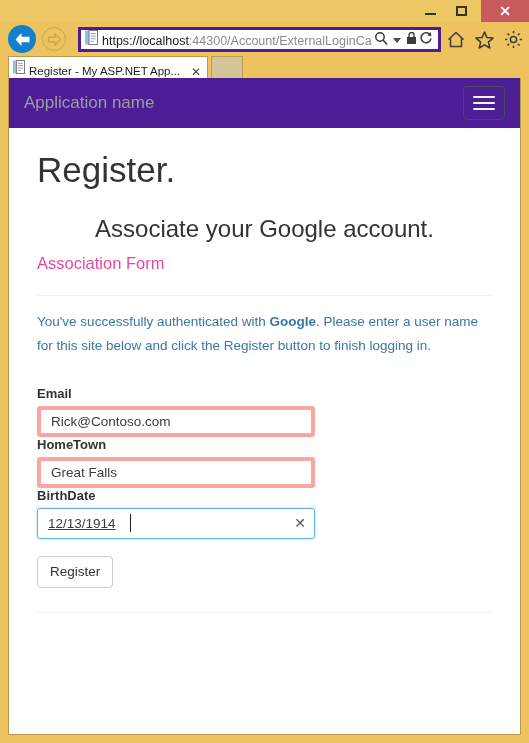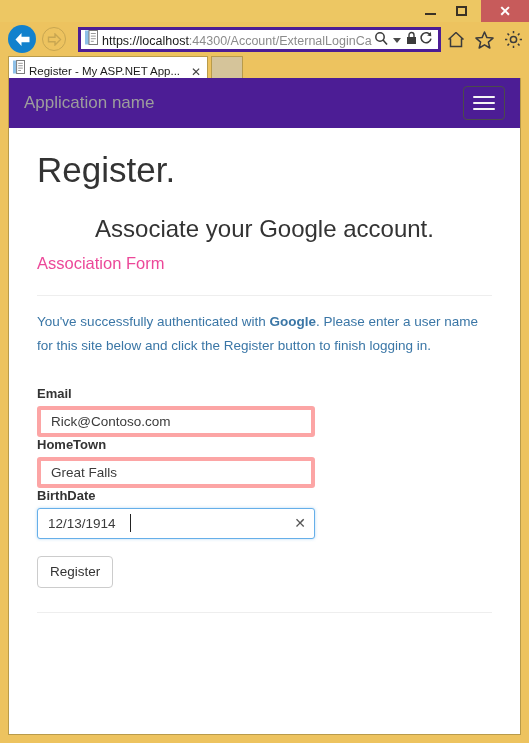--- a/index.html
+++ b/index.html
@@ -294,20 +294,21 @@
     font-family: "Liberation Sans", sans-serif;
     color: #3b3b3b;
     background: #ffffff;
     border: 4px solid #fca5a5;
     border-radius: 3px;
     outline: none;
   }
   input.form-control.focused {
     border: 1px solid #66afe9;
     box-shadow: 0 0 3px rgba(102,175,233,.5);
+    text-decoration: underline;
   }
   .clear-x {
     position: absolute;
     right: 9px; top: 7px;
     font-size: 14px;
     color: #555555;
     line-height: 16px;
     cursor: pointer;
   }
   .caret-bar {

